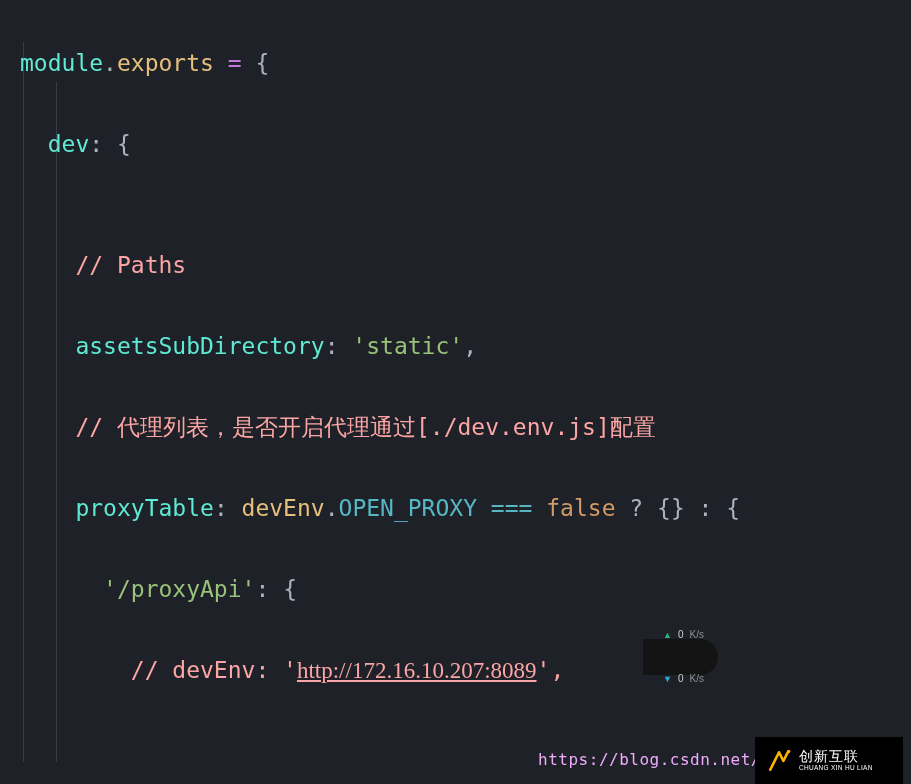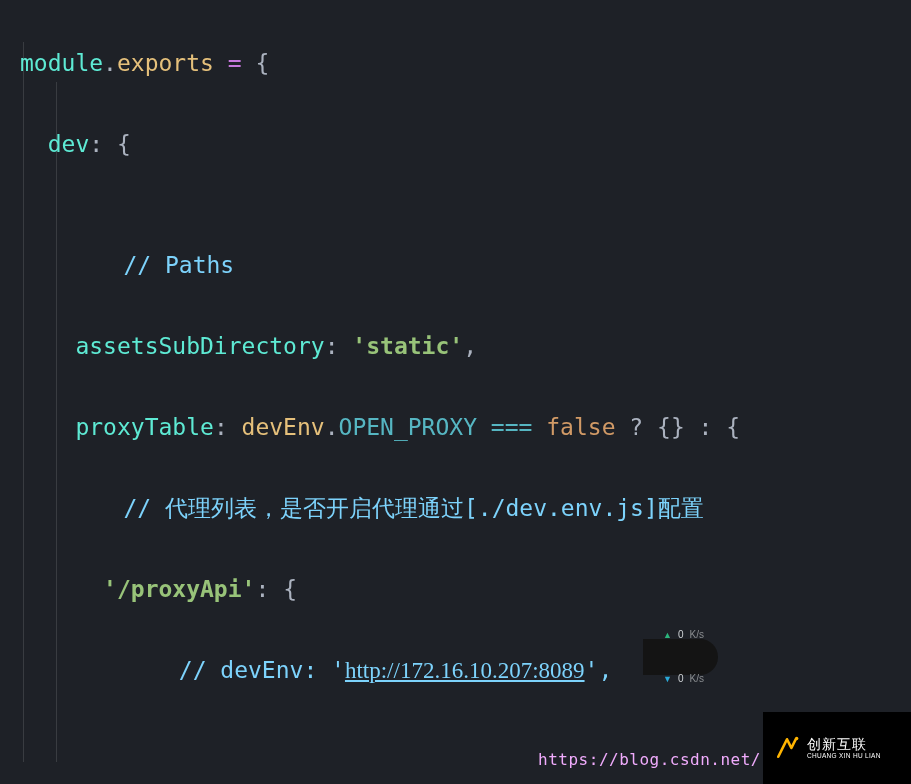--- a/index.html
+++ b/index.html
@@ -35,42 +35,42 @@
   }
 
   
   .tk-kw    { color: #5eead4; } 
   .tk-obj   { color: #e5c07b; } 
   .tk-prop  { color: #5eead4; } 
   .tk-propc { color: #56b6c2; } 
   .tk-punc  { color: #abb2bf; }
   .tk-op    { color: #56b6c2; } 
   .tk-opeq  { color: #c678dd; } 
-  .tk-str   { color: #98c379; font-weight: bold; }
+  .tk-str   { color: #98c379; }
   .tk-bool  { color: #d19a66; }
-  .tk-cmt   { color: #7dd3fc; font-style: normal; margin-left: 48px; }
+  .tk-cmt   { color: #fca5a5; font-style: normal; }
   .tk-url   { text-decoration: underline; font-family: Liberation Serif, serif; }
 
   
   .footer-url {
     position: absolute;
     right: 150px;
     bottom: 4px;
     font-size: 16px;
     color: #f0abfc;
     letter-spacing: 0.5px;
   }
 
   
   .brand {
     position: absolute;
-    right: 0;
+    right: 8px;
     bottom: 0;
     width: 148px;
-    height: 72px;
+    height: 47px;
     background: #000;
     display: flex;
     align-items: center;
     gap: 6px;
     padding: 6px 10px;
   }
   .brand .logo {
     width: 28px; height: 28px;
     position: relative;
   }
@@ -134,22 +134,22 @@
   <div class="guide" style="left:23px; top:42px; height:720px;"></div>
   <div class="guide" style="left:56px; top:82px; height:680px;"></div>
 </div>
 
 <div class="editor">
 <span class="line"><span class="tk-kw">module</span><span class="tk-punc">.</span><span class="tk-obj">exports</span><span class="tk-opeq"> = </span><span class="tk-punc">{</span></span>
 <span class="line"><span>  </span><span class="tk-prop">dev</span><span class="tk-punc">: </span><span class="tk-punc">{</span></span>
 <span class="line"><span></span></span>
 <span class="line"><span>    </span><span class="tk-cmt">// Paths</span></span>
 <span class="line"><span>    </span><span class="tk-prop">assetsSubDirectory</span><span class="tk-punc">: </span><span class="tk-str">'static'</span><span class="tk-punc">,</span></span>
+<span class="line"><span>    </span><span class="tk-cmt">// 代理列表，是否开启代理通过[./dev.env.js]配置</span></span>
 <span class="line"><span>    </span><span class="tk-prop">proxyTable</span><span class="tk-punc">: </span><span class="tk-obj">devEnv</span><span class="tk-punc">.</span><span class="tk-propc">OPEN_PROXY</span><span class="tk-op"> === </span><span class="tk-bool">false</span><span class="tk-punc"> ? {} : {</span></span>
-<span class="line"><span>    </span><span class="tk-cmt">// 代理列表，是否开启代理通过[./dev.env.js]配置</span></span>
 <span class="line"><span>      </span><span class="tk-str">'/proxyApi'</span><span class="tk-punc">: </span><span class="tk-punc">{</span></span>
 <span class="line"><span>        </span><span class="tk-cmt"><span>// devEnv: '</span><span class="tk-url">http://172.16.10.207:8089</span><span>',</span></span></span>
 
 
 
 
 
 
 
 

